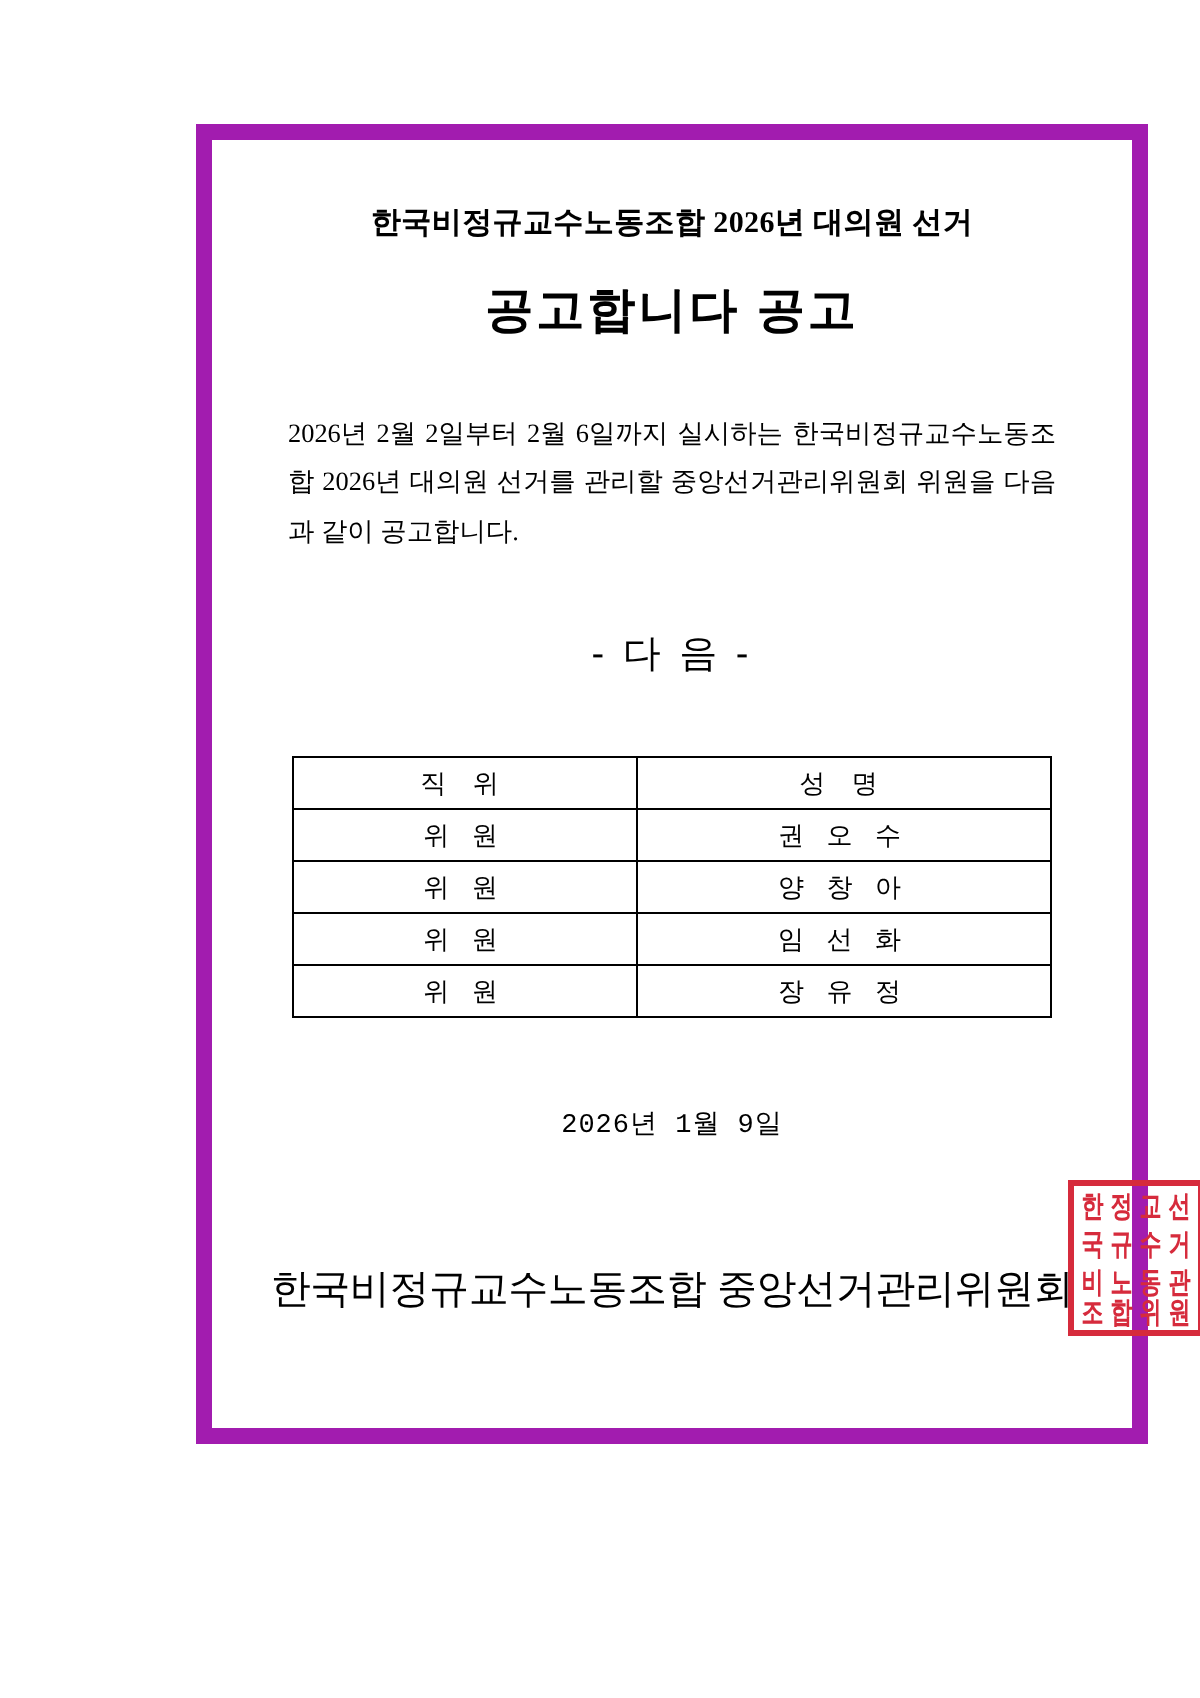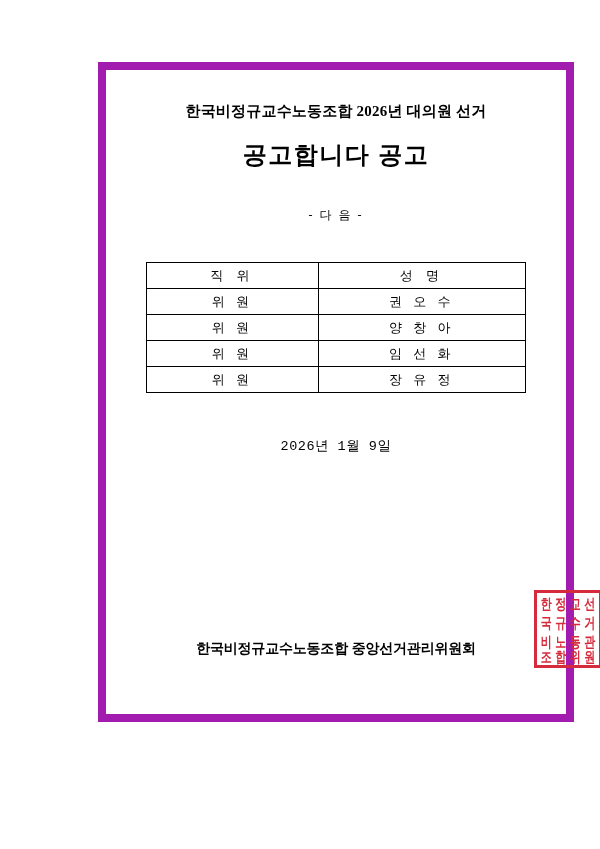--- a/index.html
+++ b/index.html
@@ -70,24 +70,24 @@
     font-size: 13.2px;
     line-height: 1.85;
     text-align: justify;
     text-justify: inter-ideograph;
     padding: 0 4px;
     font-family: "Liberation Serif", serif;
   }
 
   .da-eum {
     text-align: center;
-    font-size: 12px;
+    font-size: 19px;
     margin-top: 36px;
     letter-spacing: 2px;
-    font-family: Liberation Serif, serif;
+    font-family: Liberation Sans, sans-serif;
   }
 
   .members-table-wrap {
     margin-top: 38px;
     padding: 0 6px;
   }
 
   table.members-table {
     width: 100%;
     border-collapse: collapse;
@@ -122,22 +122,22 @@
     position: absolute;
     left: 0;
     bottom: 56px;
     width: 100%;
     display: flex;
     align-items: center;
     justify-content: center;
   }
 
   .signature-text {
-    font-size: 14px;
-    font-weight: bold;
+    font-size: 20px;
+    font-weight: normal;
     letter-spacing: -0.2px;
     font-family: "Liberation Sans", sans-serif;
   }
 
   
   .seal {
     position: absolute;
     left: 428px;
     bottom: 46px;
     width: 68px;
@@ -166,20 +166,21 @@
 <body>
 
 <div class="page">
   <div class="notice-frame">
     <div class="notice-inner">
 
       <div class="subject-line">한국비정규교수노동조합 2026년 대의원 선거</div>
 
       <div class="main-title">공고합니다 공고</div>
 
+      <div class="body-paragraph">2026년 2월 2일부터 2월 6일까지 실시하는 한국비정규교수노동조합 2026년 대의원 선거를 관리할 중앙선거관리위원회 위원을 다음과 같이 공고합니다.</div>
 
       <div class="da-eum">- 다     음 -</div>
 
       <div class="members-table-wrap">
         <table class="members-table">
           <tbody>
             <tr class="header-row">
               <td class="col-left">직  위</td>
               <td>성  명</td>
             </tr>

